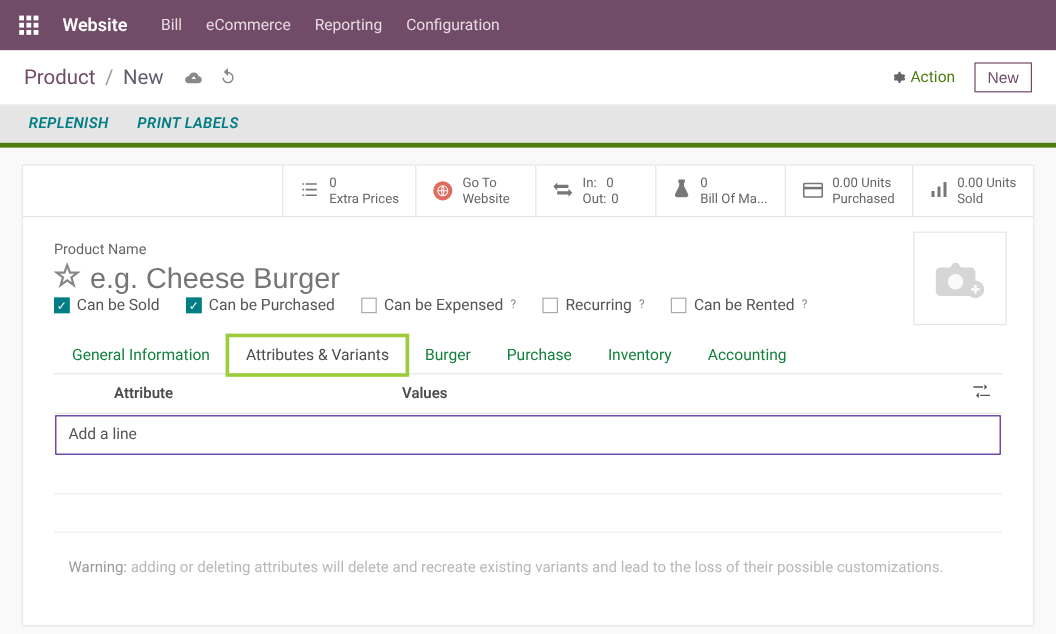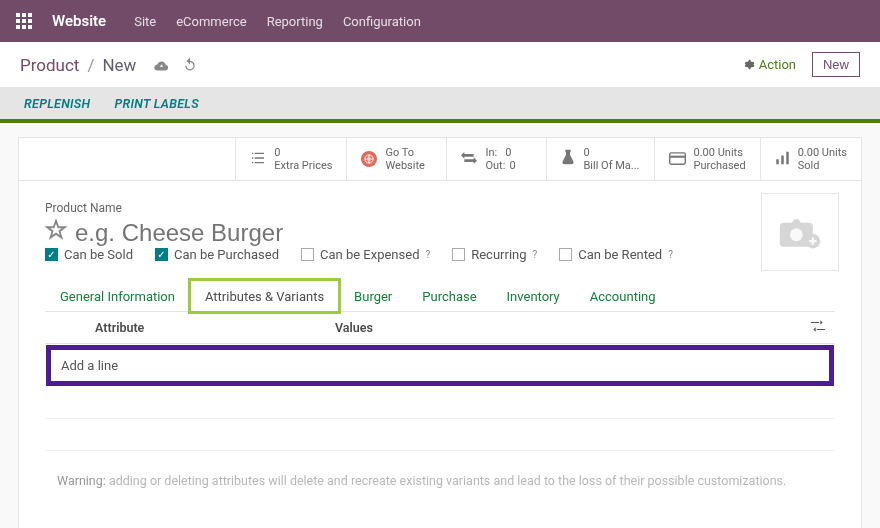--- a/index.html
+++ b/index.html
@@ -51,21 +51,21 @@
 .tabs { display: flex; border-bottom: 1px solid #e5e5e5; }
 .tab { padding: 8px 14px; font-size: 13px; color: #15803d; border: 1px solid transparent; border-bottom: none; cursor: pointer; margin-bottom: -1px; }
 .tab.active { border-color: #e5e5e5; background: #fff; color: #4c4c4c; }
 .tab.hl { outline: 3px solid #9ccc3c; outline-offset: -1px; }
 
 .grid-head { display: flex; padding: 8px 10px; border-bottom: 1px solid #e5e5e5; font-weight: 600; font-size: 12.5px; color: #4c4c4c; align-items: center; }
 .grid-head .c1 { width: 240px; margin-left: 40px; }
 .grid-head .c2 { flex: 1; }
 .grid-head .cfg { color: #666; cursor: pointer; }
 
-.add-row { border: 5px solid #4c1d95; padding: 8px 10px; font-size: 13px; color: #555; cursor: pointer; margin: 1px; }
+.add-row { border: 1px solid #4c1d95; padding: 8px 10px; font-size: 13px; color: #555; cursor: pointer; margin: 1px; }
 .blank-row { height: 32px; border-bottom: 1px solid #eee; }
 .blank-row:last-of-type { border-bottom: none; }
 
 .warning { padding: 22px 12px; font-size: 12.5px; color: #b8b8b8; }
 .warning .w { color: #999; }
 
 svg { flex-shrink: 0; }
 </style>
 </head>
 <body>
@@ -76,21 +76,21 @@
       <span></span>
       <span></span>
       <span></span>
       <span></span>
       <span></span>
       <span></span>
       <span></span>
       <span></span>
     </div>
   <div class="brand">Website</div>
-  <div class="menu-item">Site</div>
+  <div class="menu-item">Bill</div>
   <div class="menu-item">eCommerce</div>
   <div class="menu-item">Reporting</div>
   <div class="menu-item">Configuration</div>
 </div>
 
 <div class="subbar">
   <div class="breadcrumb">
     <span class="crumb-link">Product</span>
     <span class="sep">/</span>
     <span>New</span>

